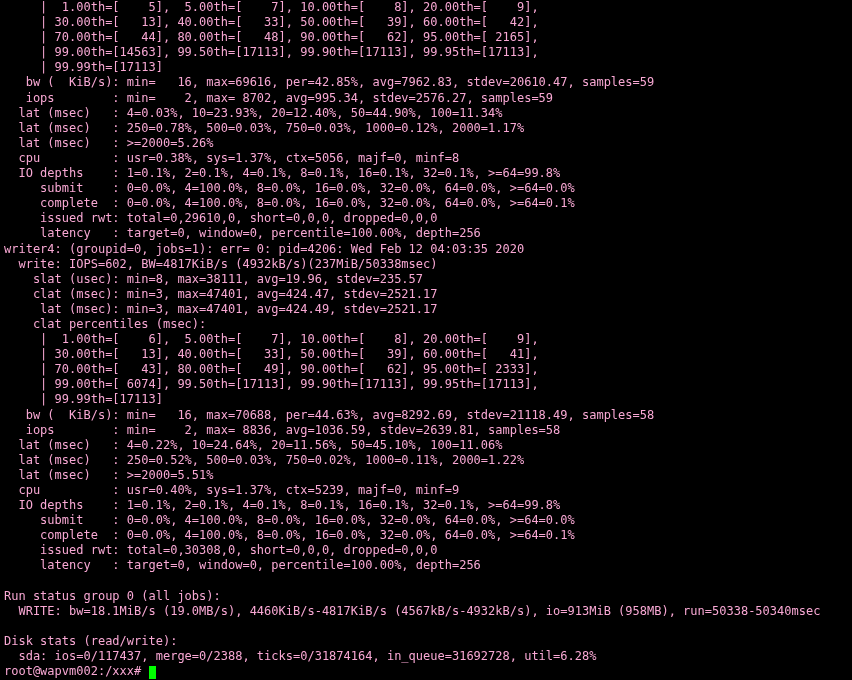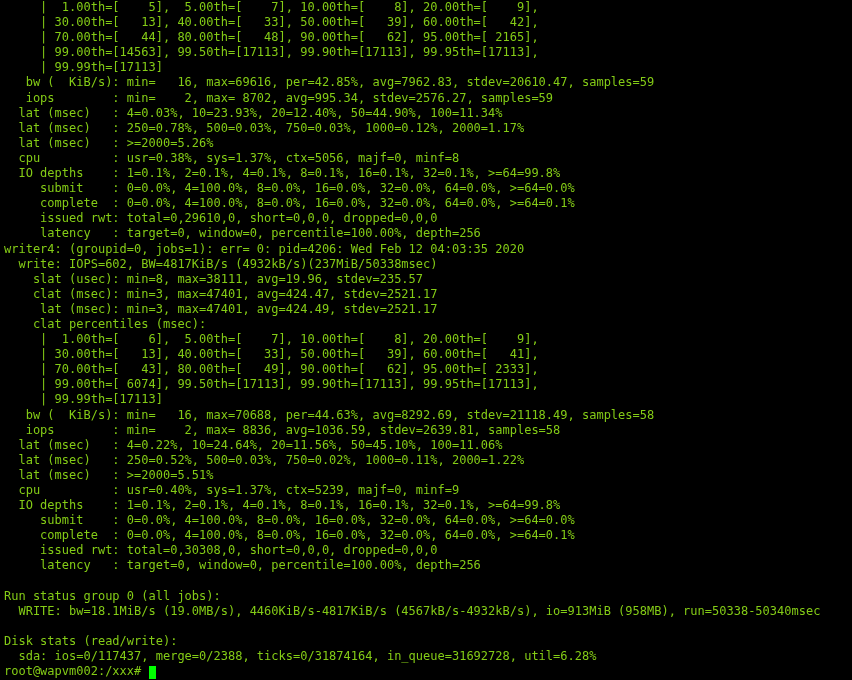--- a/index.html
+++ b/index.html
@@ -9,21 +9,21 @@
     width: 852px;
     height: 680px;
     overflow: hidden;
   }
   pre.term {
     margin: 0;
     padding: 0 4px;
     font-family: "DejaVu Sans Mono", "Liberation Mono", Consolas, monospace;
     font-size: 12px;
     line-height: 15.1px;
-    color: #84cc16;
+    color: #f9a8d4;
     white-space: pre;
   }
   .line { display: block; }
   .cursor {
     display: inline-block;
     width: 7px;
     height: 13px;
     background: #00ff00;
     vertical-align: text-bottom;
     margin-bottom: -1px;

